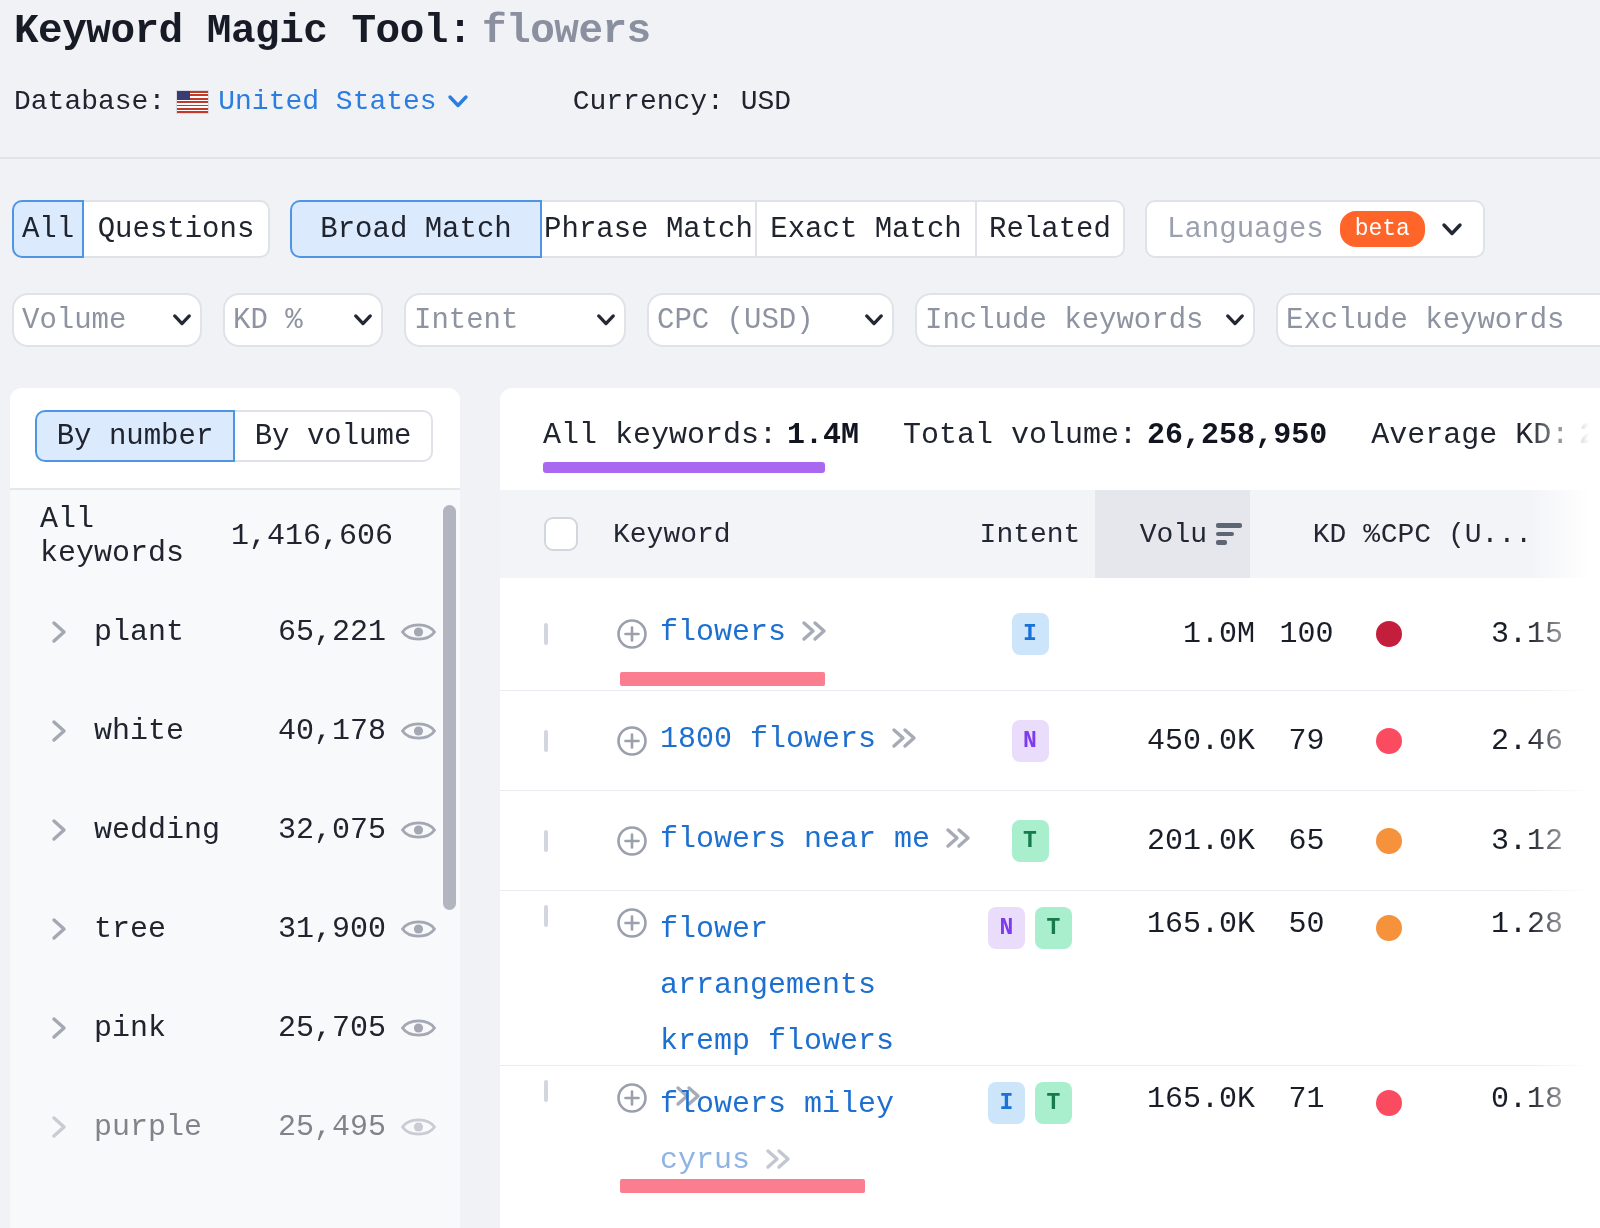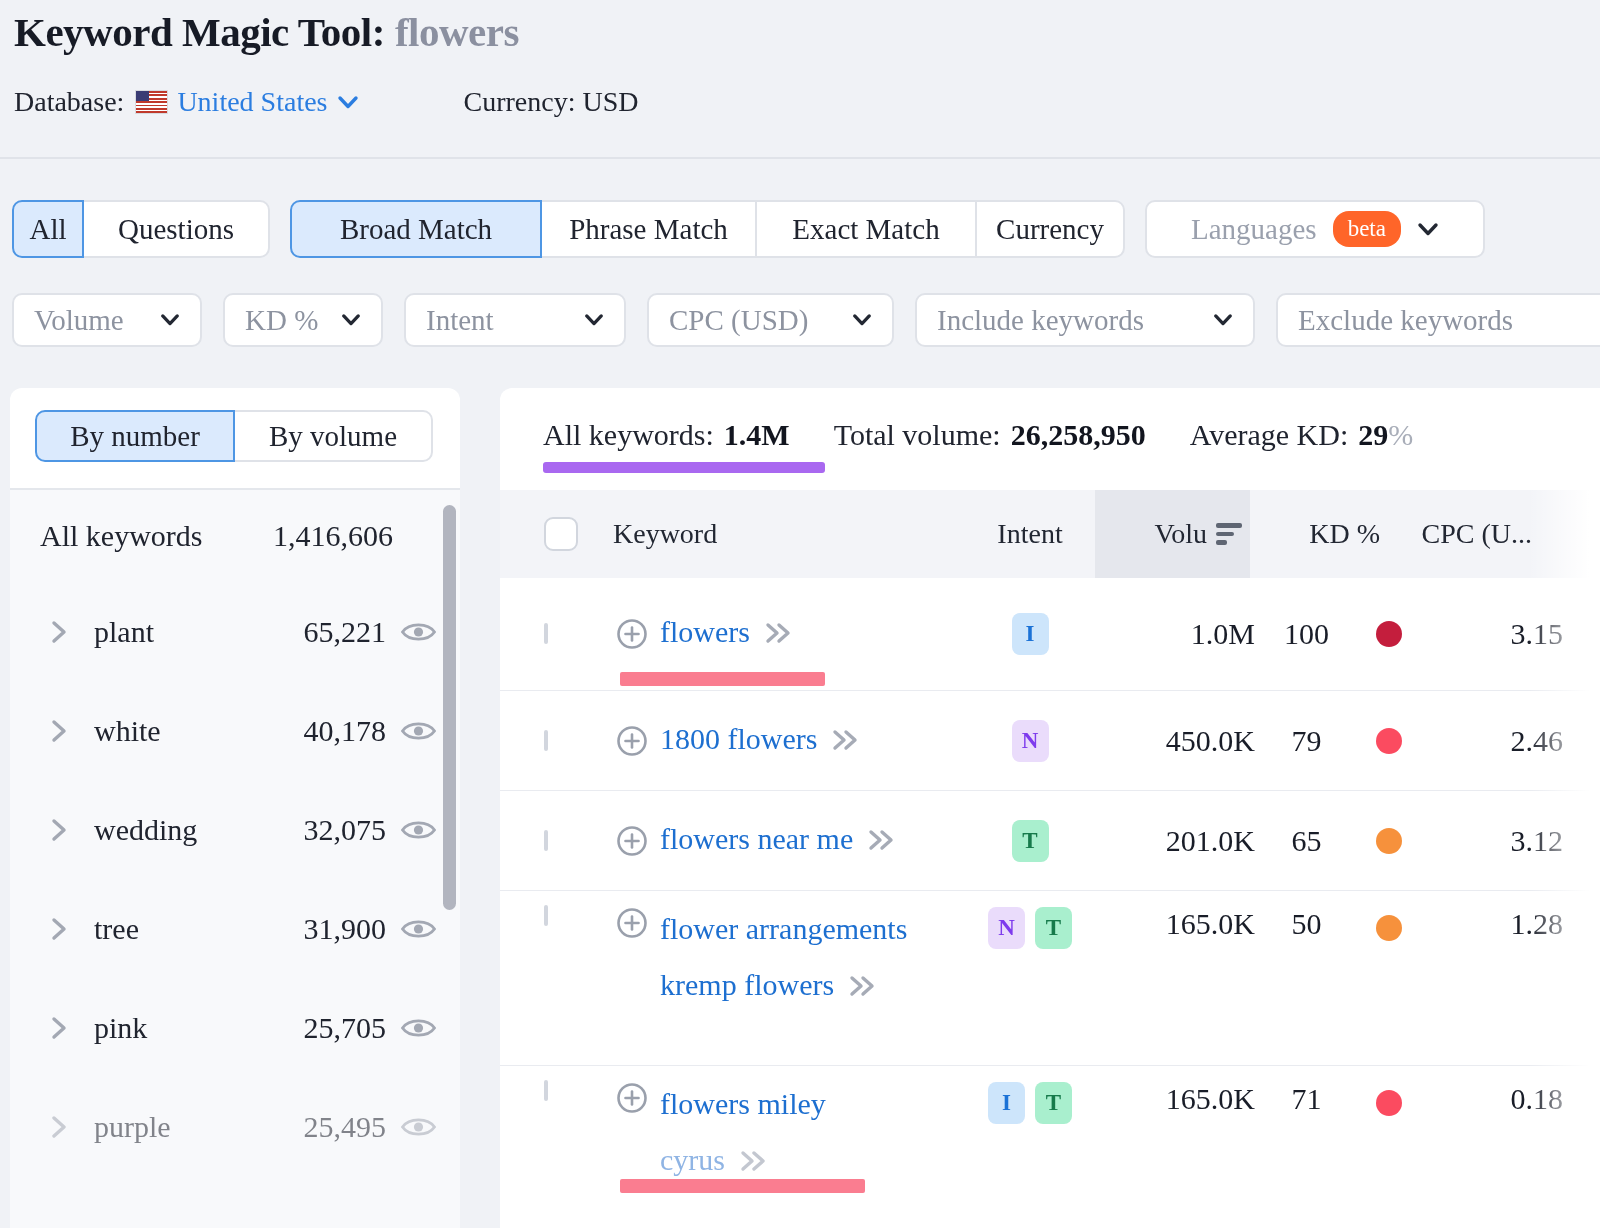--- a/index.html
+++ b/index.html
@@ -1,20 +1,20 @@
 <!DOCTYPE html>
 <html><head>
 <meta charset="utf-8">
 <style>
   * { box-sizing: border-box; margin: 0; padding: 0; }
   body { margin: 0; background: #f0f2f6; }
   .page {
     position: relative; width: 1600px; height: 1228px;
     background: #f0f2f6; overflow: hidden;
-    font-family: Liberation Serif, serif; color: #20242f;
+    font-family: Liberation Mono, monospace; color: #20242f;
   }
 
   
   .title { position: absolute; left: 14px; top: 8px; font-size: 41px; font-weight: 700; letter-spacing: -0.5px; color: #171b26; }
   .title .q { color: #8b90a0; margin-left: 10px; }
   .meta-row { position: absolute; left: 14px; top: 86px; display: flex; align-items: center; font-size: 28px; }
   .meta-label { color: #20242f; }
   .flag { position: relative; width: 31px; height: 22px; margin: 0 10px 0 12px;
     background: repeating-linear-gradient(to bottom, #c0392b 0 1.7px, #ffffff 1.7px 3.4px);
     outline: 1px solid #d8dadf; }
@@ -34,22 +34,22 @@
   .tab.only-left.active { border-radius: 10px 0 0 10px; }
   .w-all { width: 72px; } .w-questions { width: 188px; } .w-broad { width: 252px; }
   .w-phrase { width: 217px; } .w-exact { width: 222px; } .w-related { width: 150px; }
   .languages-btn { width: 340px; height: 58px; background: #fff; border: 2px solid #dfe2e8; border-radius: 10px;
     display: flex; align-items: center; justify-content: center; gap: 16px; cursor: pointer; }
   .languages-btn .lbl { font-size: 29px; color: #9aa0ad; }
   .beta-pill { background: #ff6529; color: #fff; font-size: 23px; padding: 5px 15px; border-radius: 16px; }
 
   
   .filters-row { position: absolute; left: 12px; top: 293px; display: flex; gap: 21px; height: 54px; }
-  .pill { height: 54px; background: #fff; border: 2px solid #dfe2e8; border-radius: 10px;
-    display: flex; align-items: center; justify-content: space-between; padding: 0 20px;
+  .pill { height: 54px; background: #fff; border: 2px solid #dfe2e8; border-radius: 16px;
+    display: flex; align-items: center; justify-content: space-between; padding: 0 8px;
     font-size: 29px; color: #8d93a0; cursor: pointer; flex: none; }
   .p-volume { width: 190px; } .p-kd { width: 160px; } .p-intent { width: 222px; }
   .p-cpc { width: 247px; } .p-include { width: 340px; } .p-exclude { width: 350px; }
   .chev-dark { color: #232833; }
   .chev-blue { color: #2b7de0; }
 
   
   .sidebar-card { position: absolute; left: 10px; top: 388px; width: 450px; height: 840px;
     background: #fff; border-radius: 12px 12px 0 0; }
   .main-card { position: absolute; left: 500px; top: 388px; width: 1100px; height: 840px;
@@ -168,21 +168,21 @@
       <div class="tab w-broad active only-left">
           <span>Broad Match</span>
         </div>
       <div class="tab w-phrase">
           <span>Phrase Match</span>
         </div>
       <div class="tab w-exact">
           <span>Exact Match</span>
         </div>
       <div class="tab w-related">
-          <span>Currency</span>
+          <span>Related</span>
         </div>
     </div>
     <div class="languages-btn">
       <span class="lbl">Languages</span>
       <span class="beta-pill">beta</span>
       <svg class="chev-dark" width="22" height="15" viewBox="0 0 22 15">
           <polyline points="3,3 11,11.5 19,3" fill="none" stroke="currentColor" stroke-width="3.4" stroke-linecap="round" stroke-linejoin="round"></polyline>
         </svg>
     </div>
   </div>

